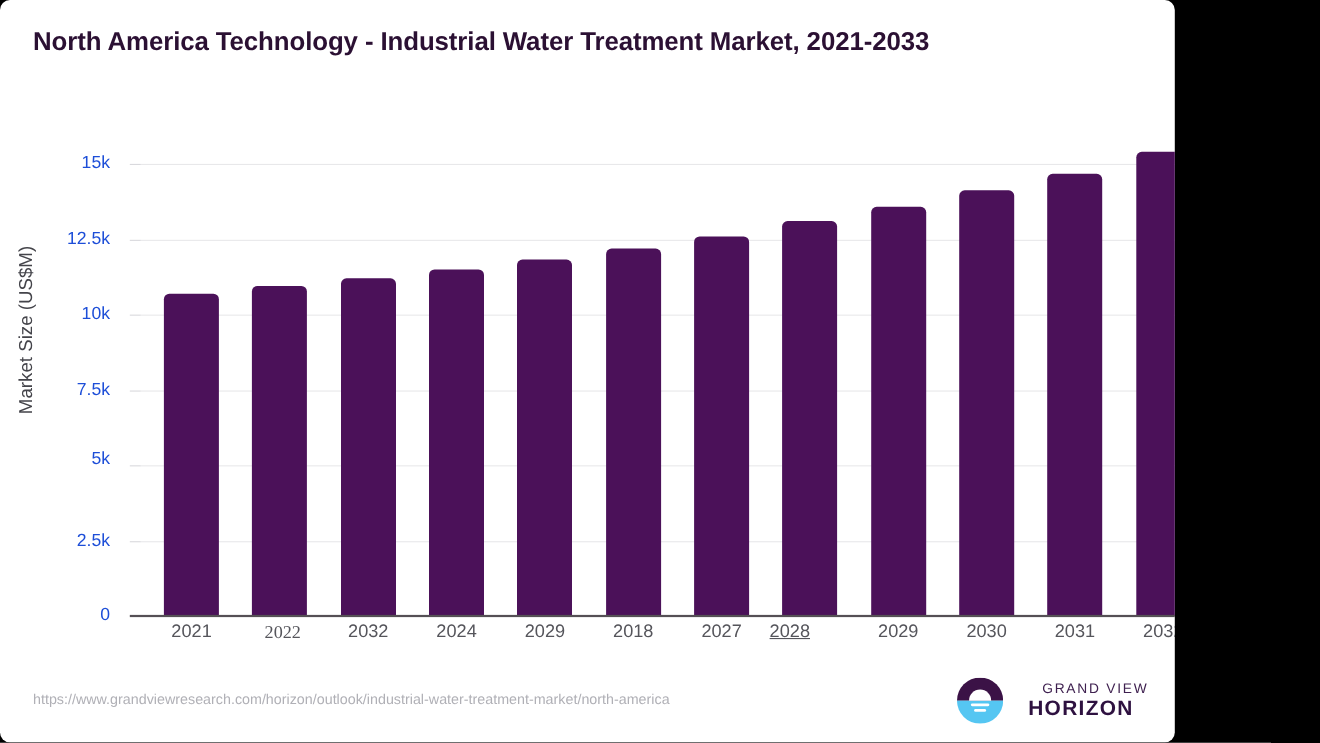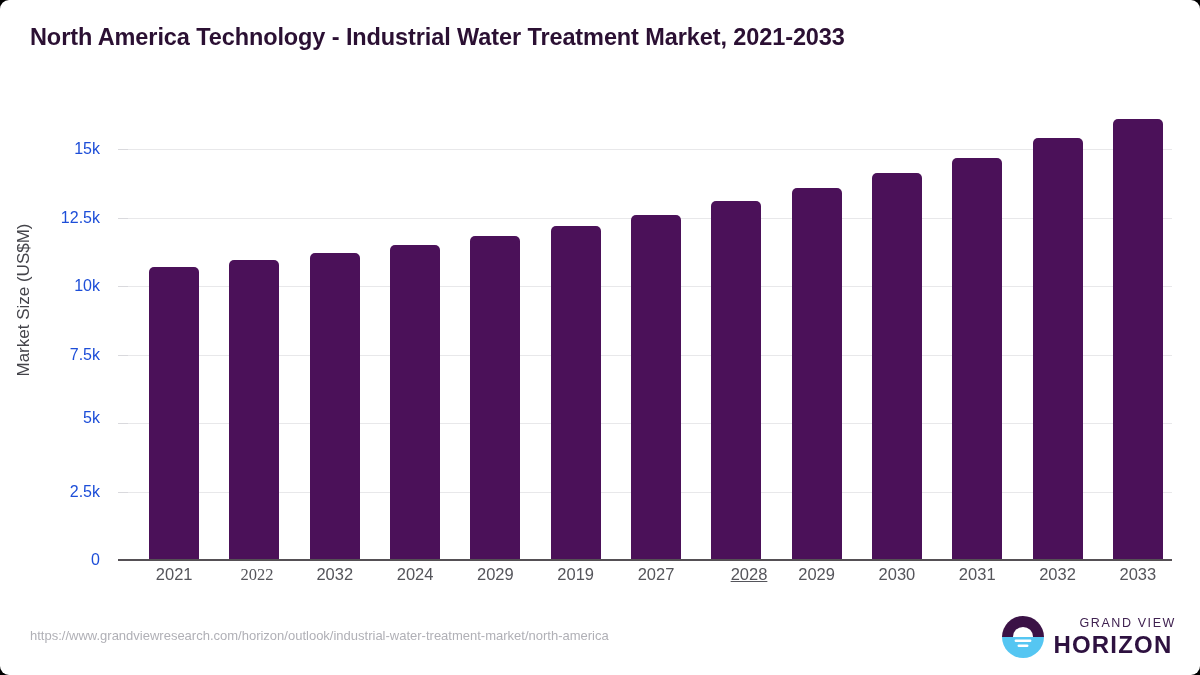--- a/index.html
+++ b/index.html
@@ -8,21 +8,21 @@
     background: #000000;
   }
   body {
     width: 1200px;
     height: 675px;
     font-family: "Liberation Sans", sans-serif;
     overflow: hidden;
   }
   #canvas {
     position: relative;
-    width: 1200px;
+    width: 1068px;
     height: 675px;
     background: #ffffff;
     border-radius: 9px;
     overflow: hidden;
     box-sizing: border-box;
   }
   
   #chart-title {
     position: absolute;
     left: 30px;
@@ -149,25 +149,26 @@
     line-height: 1;
   }
   #logo-top {
     font-size: 12.5px;
     letter-spacing: 1.6px;
     color: #3f2150;
     font-weight: normal;
     margin-left: 26px;
   }
   #logo-bottom {
-    font-size: 24px;
+    font-size: 19px;
     letter-spacing: 1.2px;
     color: #2e1140;
     font-weight: bold;
     margin-top: 3px;
+    text-align: center;
   }
 </style>
 </head>
 <body>
 
 <div id="canvas">
 
   <div id="chart-title">North America Technology - Industrial Water Treatment Market, 2021-2033</div>
 
   <div id="y-axis-title-wrap">
@@ -216,23 +217,23 @@
       </div>
     <div id="axis-baseline"></div>
   </div>
 
   <div id="x-labels">
       <div class="xtick" style="left: 5.15385px;">2021</div>
       <div class="xtick" style="left: 88px; font-family: Liberation Serif, serif;">2022</div>
       <div class="xtick" style="left: 165.769px;">2032</div>
       <div class="xtick" style="left: 246.077px;">2024</div>
       <div class="xtick" style="left: 326.385px;">2029</div>
-      <div class="xtick" style="left: 406.692px;">2019</div>
+      <div class="xtick" style="left: 406.692px;">2018</div>
       <div class="xtick" style="left: 487px;">2027</div>
-      <div class="xtick" style="left: 580px; text-decoration: underline;">2028</div>
+      <div class="xtick" style="left: 549px; text-decoration: underline;">2028</div>
       <div class="xtick" style="left: 647.615px;">2029</div>
       <div class="xtick" style="left: 727.923px;">2030</div>
       <div class="xtick" style="left: 808.231px;">2031</div>
       <div class="xtick" style="left: 888.538px;">2032</div>
       <div class="xtick" style="left: 968.846px;">2033</div>
     </div>
 
   <div id="footer-url">https://www.grandviewresearch.com/horizon/outlook/industrial-water-treatment-market/north-america</div>
 
   <div id="logo">

